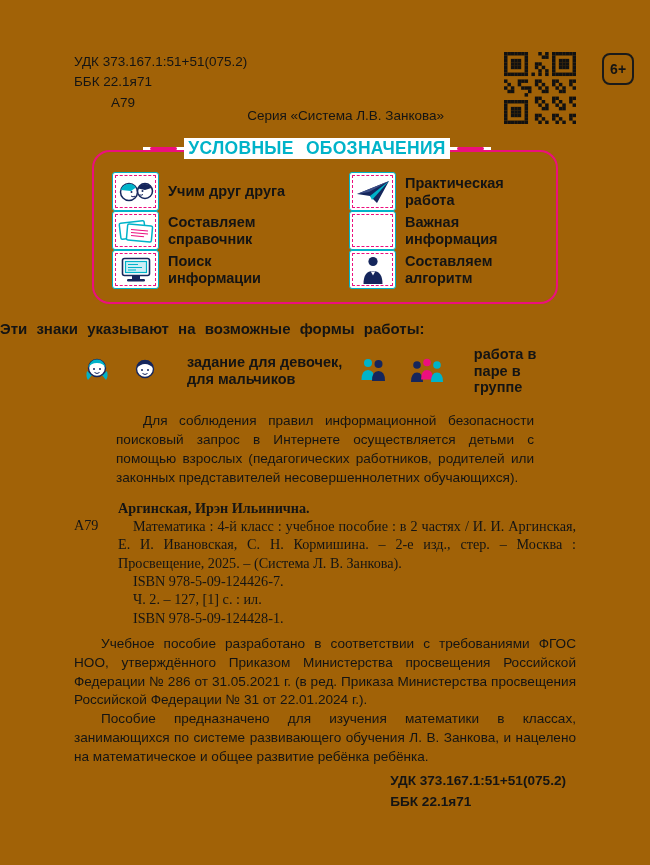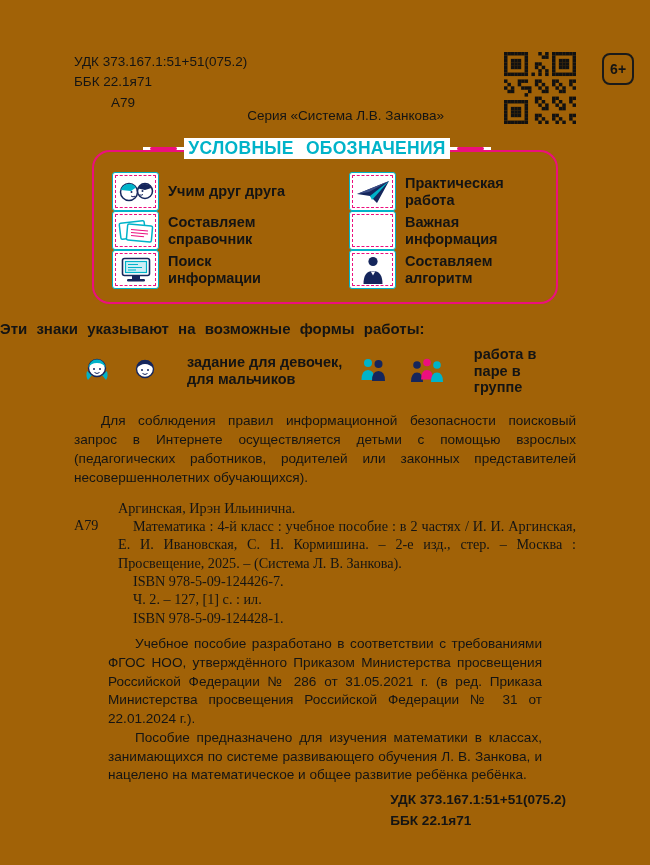--- a/index.html
+++ b/index.html
@@ -30,32 +30,32 @@
 
   
   .forms-intro{margin-top:16px;text-align:left;font-weight:bold;font-size:15px;word-spacing:5px}
   .forms-row{display:flex;justify-content:space-between;align-items:center;padding:9px 78px 0 84px}
   .form-group{display:flex;align-items:center;gap:22px}
   .form-label{font-weight:bold;font-size:14.5px;line-height:1.15;margin-left:7px}
   .fl-girls{max-width:182px}
   .fl-pair{max-width:106px}
 
   
-  .safety{margin:15px 74px 0;font-size:13.6px;line-height:1.4;text-align:justify;text-indent:27px}
+  .safety{margin:15px 116px 0;font-size:13.6px;line-height:1.4;text-align:justify;text-indent:27px}
 
   
   .biblio{display:flex;margin:12px 74px 0;font-family:"Liberation Serif",serif}
   .bib-code{flex:0 0 44px;font-size:14.2px;padding-top:18px}
   .bib-body{flex:1}
-  .bib-author{font-weight:normal;font-size:14.2px;line-height:1.28}
+  .bib-author{font-weight:bold;font-size:14.2px;line-height:1.28}
   .bib-entry{font-size:14.2px;line-height:1.28;text-align:justify;text-indent:15px}
   .bib-line{font-size:14.2px;line-height:1.3;text-indent:15px}
 
   
-  .ann{margin:8px 108px 0}
+  .ann{margin:8px 74px 0}
   .ann p{margin:0;font-size:13.6px;line-height:1.38;text-align:justify;text-indent:27px}
 
   
   .refs{margin:5px 84px 0 auto;width:max-content;font-weight:bold;font-size:13.6px;line-height:1.5}
 </style>
 </head>
 <body>
 
 <div class="page">
 

